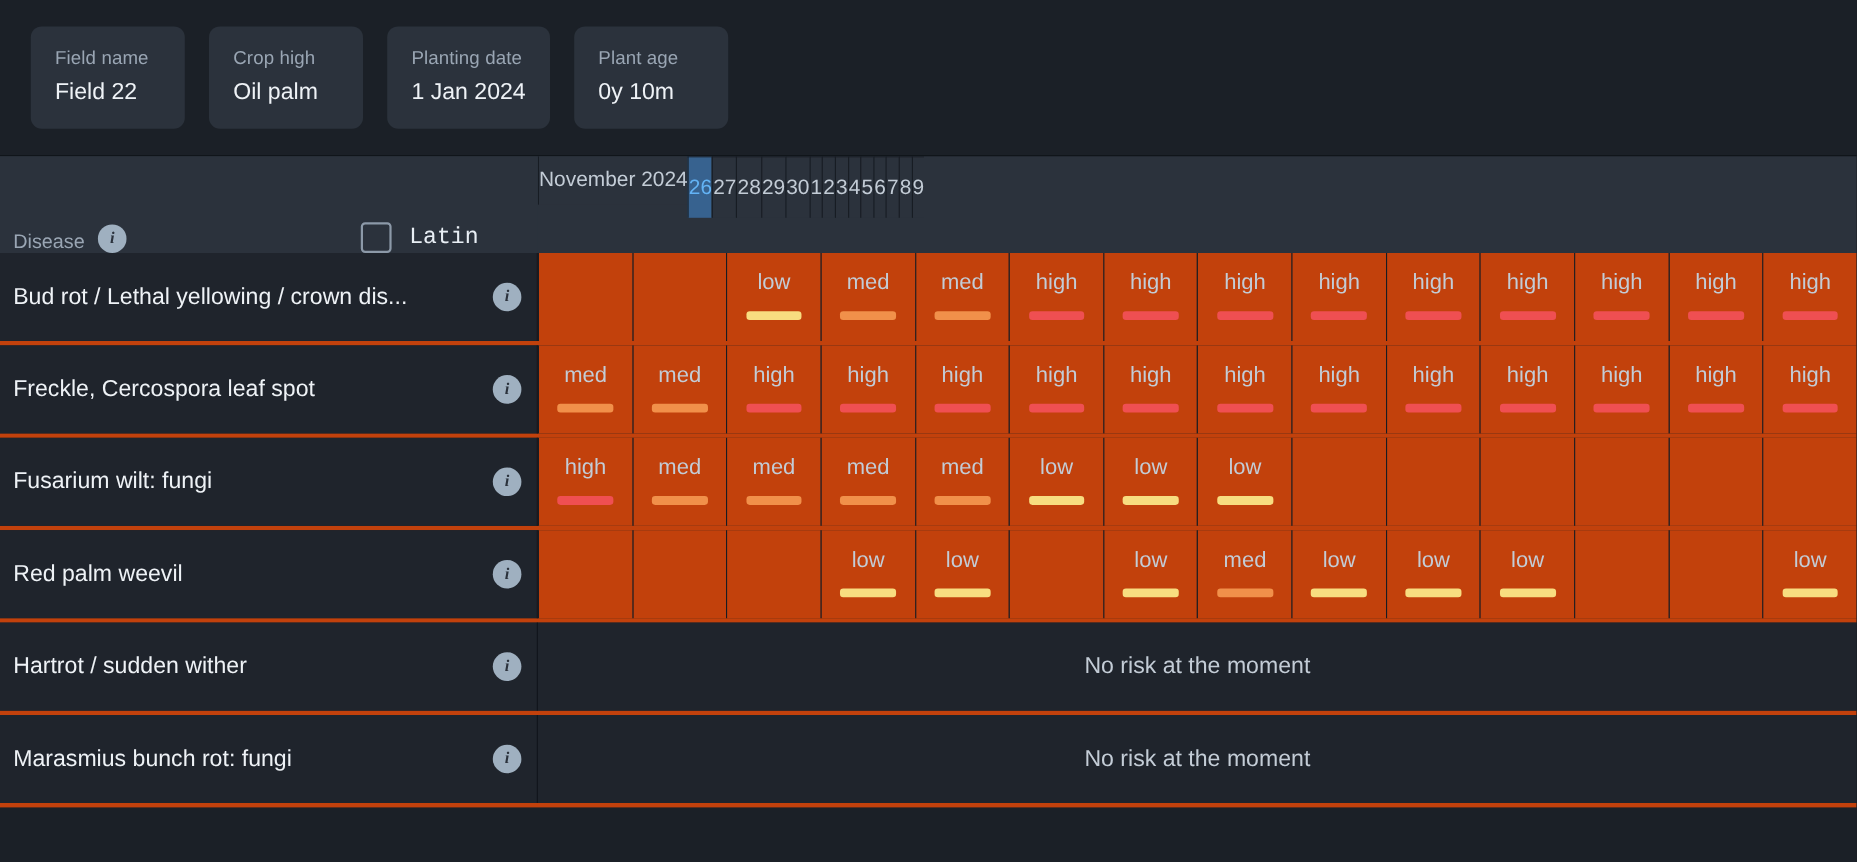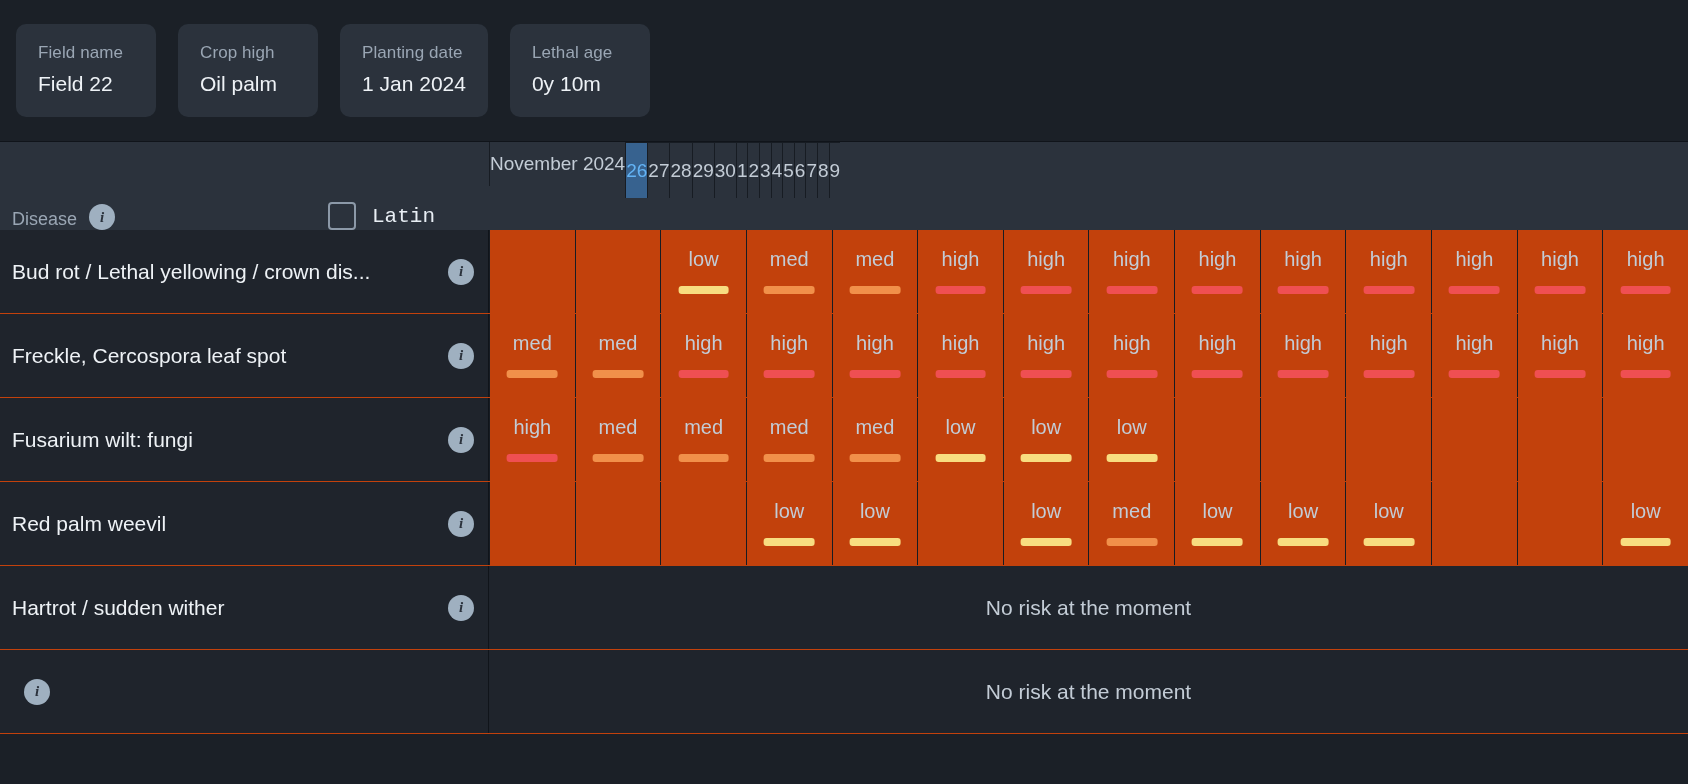--- a/index.html
+++ b/index.html
@@ -20,21 +20,21 @@
     display: flex;
     flex-direction: column;
   }
 
   
   .summary-bar {
     height: 141px;
     background: #1b2027;
     display: flex;
     align-items: center;
-    padding-left: 16px;
+    padding-left: 28px;
     gap: 22px;
     flex: 0 0 auto;
   }
   .summary-card {
     background: #2b323c;
     border-radius: 10px;
     height: 93px;
     min-width: 140px;
     padding: 14px 22px 16px 22px;
     display: flex;
@@ -154,21 +154,21 @@
   .table-body {
     flex: 1 1 auto;
     display: flex;
     flex-direction: column;
     overflow: hidden;
   }
   .body-row {
     display: flex;
     height: 84px;
     flex: 0 0 84px;
-    border-bottom: 1px solid #c2410c;
+    border-bottom: 4px solid #c2410c;
   }
   .disease-cell {
     width: 489px;
     flex: 0 0 489px;
     display: flex;
     align-items: center;
     padding: 0 14px 0 12px;
     background: #1f242c;
     border-right: 1px solid #10141a;
   }
@@ -234,21 +234,21 @@
       </div>
       <div class="summary-card">
         <div class="card-label">Crop high</div>
         <div class="card-value">Oil palm</div>
       </div>
       <div class="summary-card">
         <div class="card-label">Planting date</div>
         <div class="card-value">1 Jan 2024</div>
       </div>
       <div class="summary-card">
-        <div class="card-label">Lethal age</div>
+        <div class="card-label">Plant age</div>
         <div class="card-value">0y 10m</div>
       </div>
     </div>
 
   <div class="risk-table">
 
     <div class="table-head">
 
       <div class="disease-head">
         <span class="disease-head-label">Disease</span>
@@ -500,20 +500,21 @@
         </div>
         <div class="body-row">
           <div class="disease-cell">
             <span class="disease-name">Hartrot / sudden wither</span>
             <span class="info-icon">i</span>
           </div>
           <div class="no-risk-cell">No risk at the moment</div>
         </div>
         <div class="body-row">
           <div class="disease-cell">
+            <span class="disease-name">Marasmius bunch rot: fungi</span>
             <span class="info-icon">i</span>
           </div>
           <div class="no-risk-cell">No risk at the moment</div>
         </div>
       </div>
 
   </div>
 </div>
 
 </body></html>

